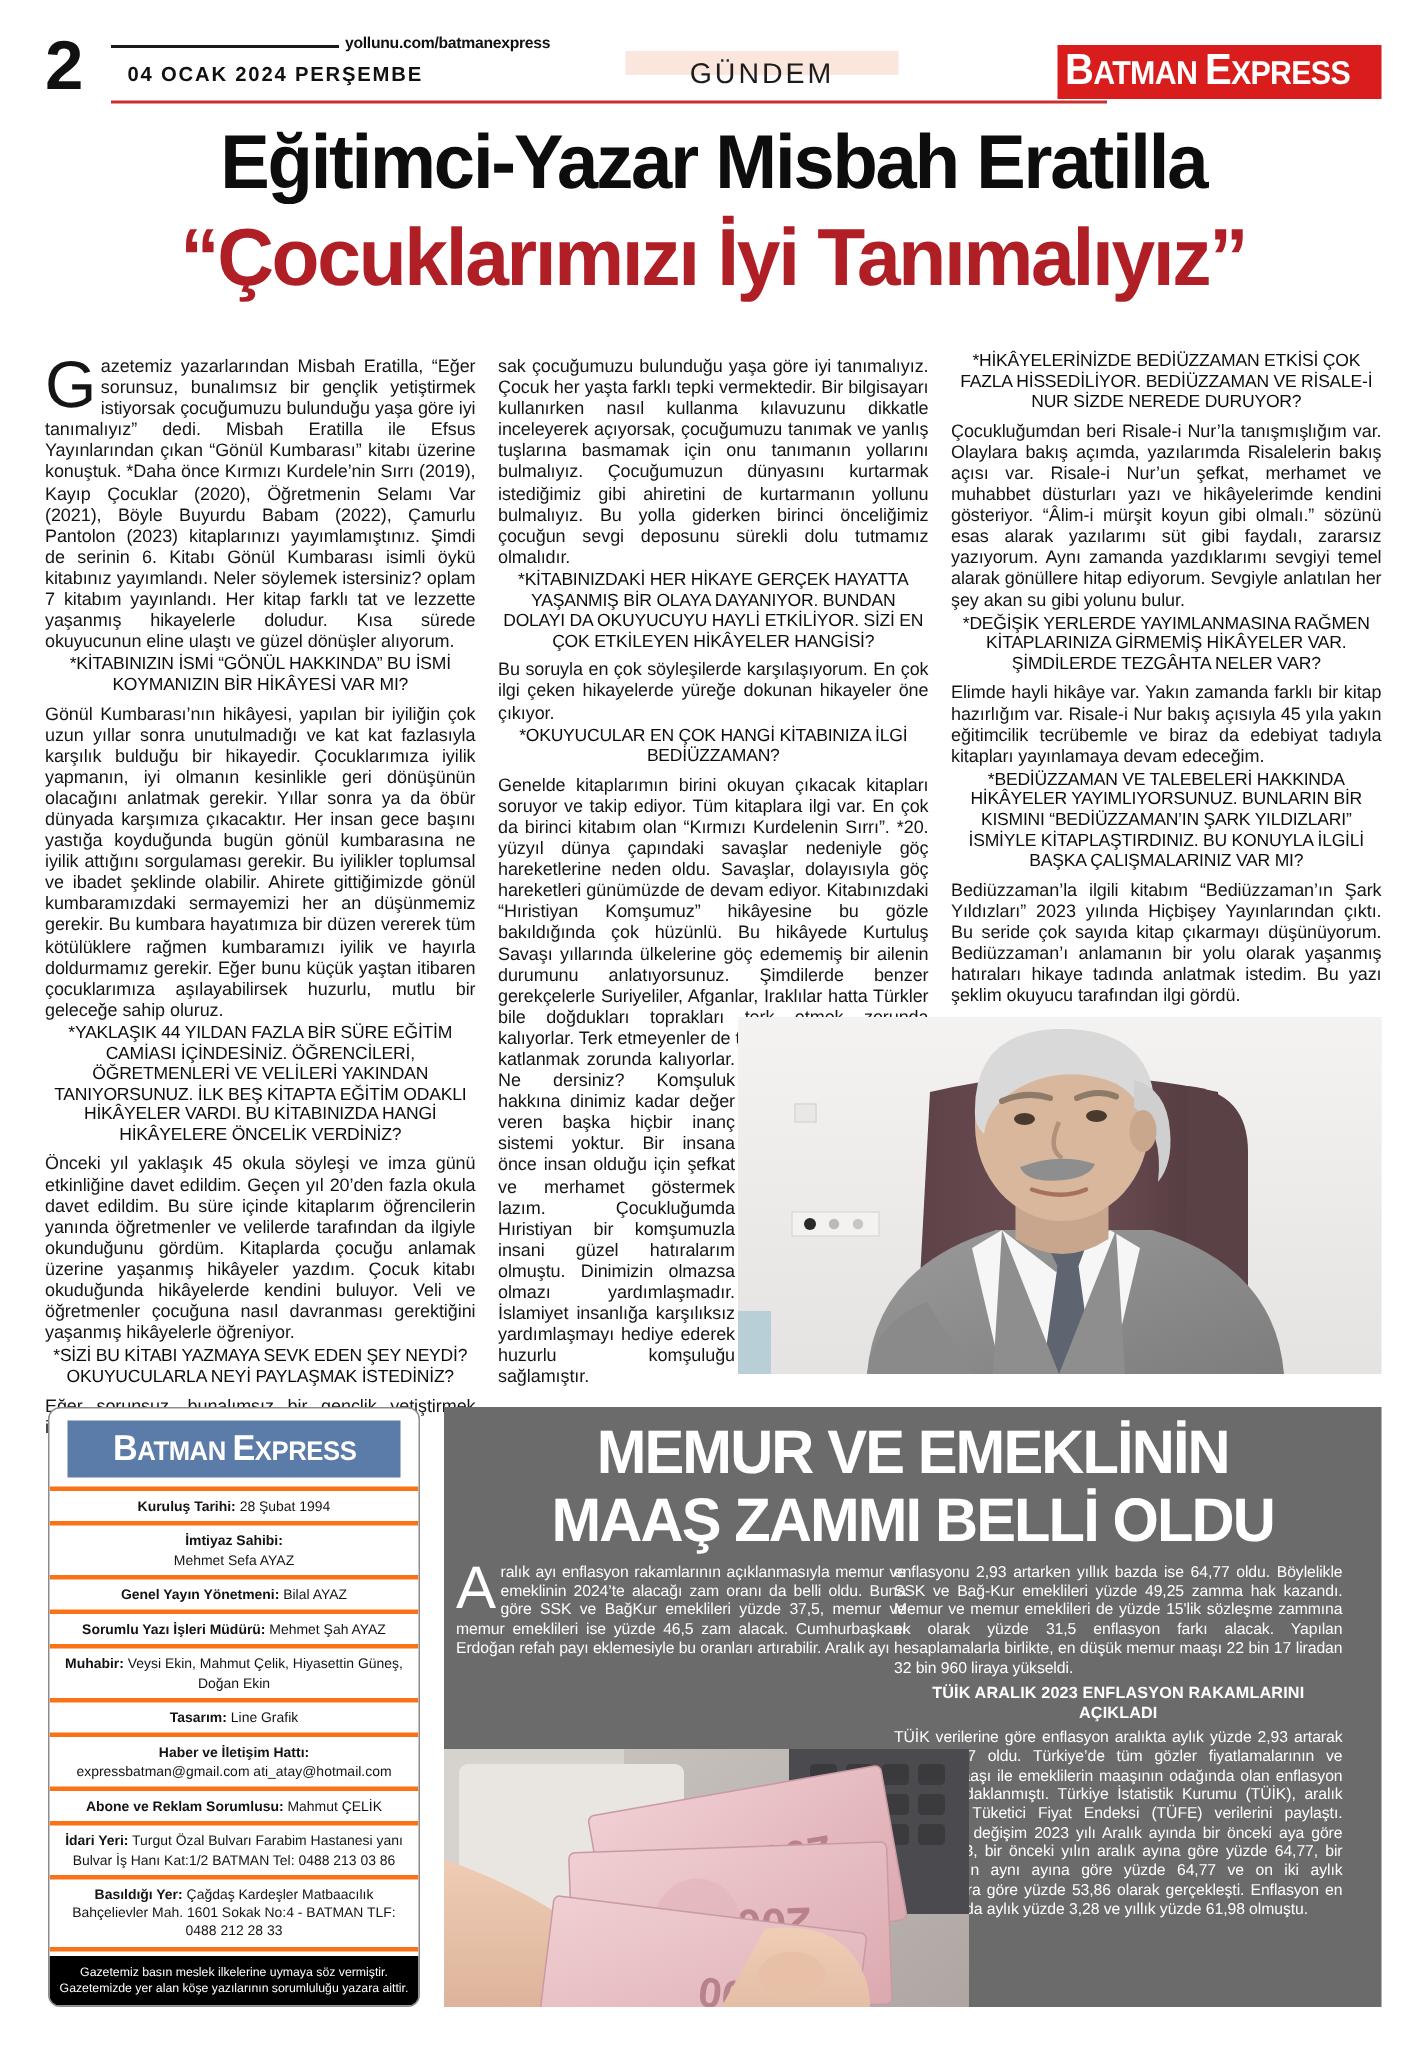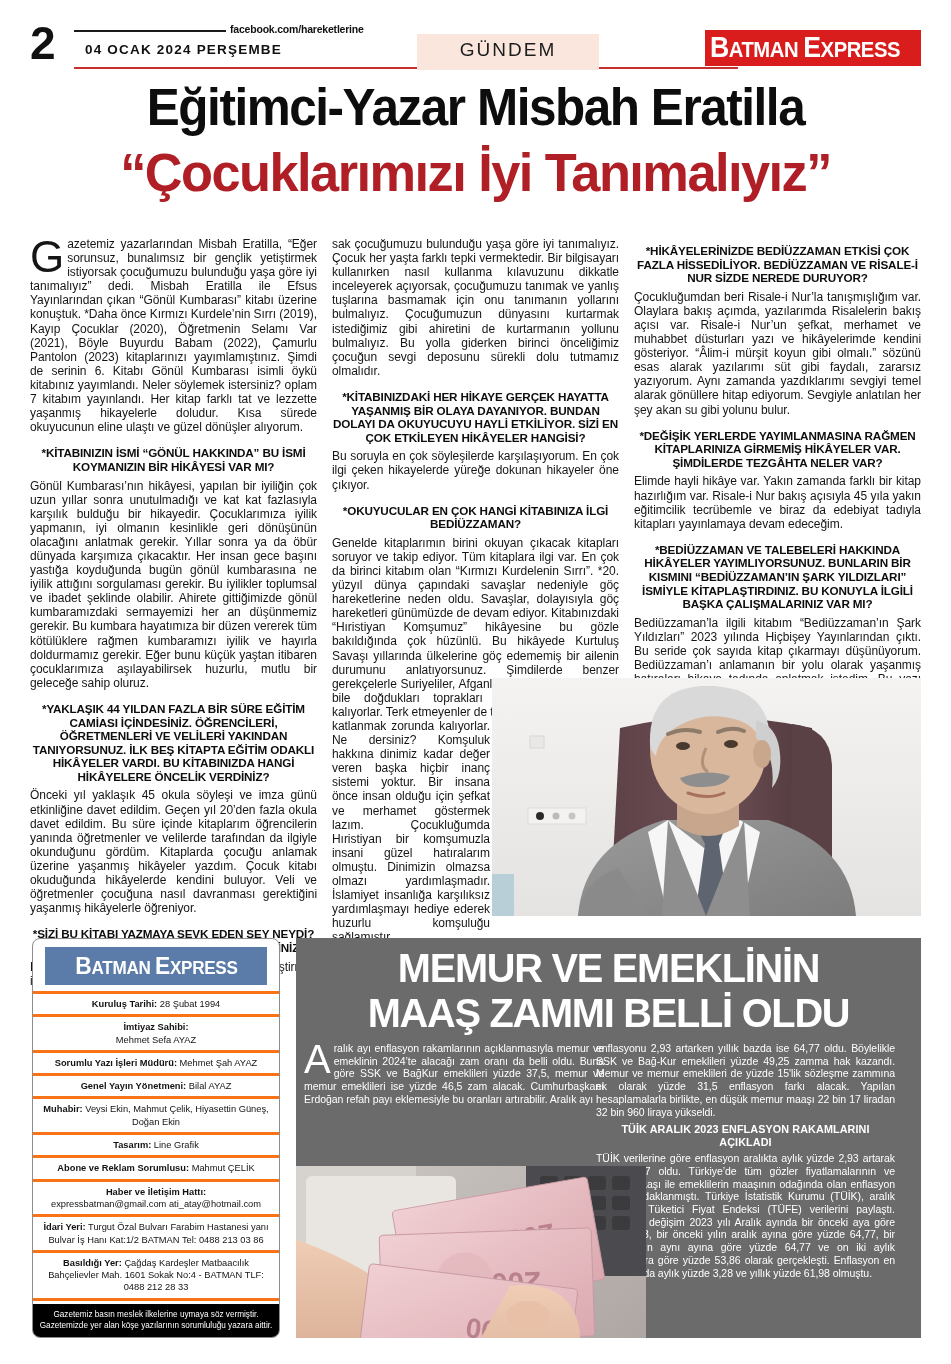--- a/index.html
+++ b/index.html
@@ -62,21 +62,21 @@
   }
   .head-rule-bot {
     position: absolute;
     left: 44px; top: 51px;
     width: 664px; height: 2px;
     background: #c8302e;
   }
   .head-section {
     position: absolute;
     left: 387px; top: 18px;
-    width: 182px; height: 36px;
+    width: 182px; height: 16px;
     background: #fae6dc;
     text-align: center;
     line-height: 32px;
     font-size: 19px;
     font-weight: 400;
     letter-spacing: 2px;
     color: #1d1d1d;
   }
   .head-logo {
     position: absolute;
@@ -161,24 +161,24 @@
     font-size: 12px;
     line-height: 14.1px;
     text-align: justify;
     color: #151515;
     letter-spacing: -0.05px;
     hyphens: manual;
   }
   p.body + p.body { margin-top: 0; }
 
   h3.subhead {
-    margin: 12px 0 4px 0;
+    margin: 2px 0 4px 0;
     font-size: 11.7px;
     line-height: 13.6px;
-    font-weight: 700;
+    font-weight: 400;
     text-align: center;
     color: #0d0d0d;
     letter-spacing: -0.15px;
   }
   .dropcap::first-letter {
     float: left;
     font-size: 44px;
     line-height: 35px;
     font-weight: 400;
     padding: 2px 3px 0 0;
@@ -312,21 +312,21 @@
   }
 </style>
 </head>
 <body>
 
 <div class="page">
 
   <div class="masthead">
     <div class="pagenum">2</div>
     <div class="head-rule-top"></div>
-    <div class="head-social">facebook.com/hareketlerine</div>
+    <div class="head-social">yollunu.com/batmanexpress</div>
     <div class="head-date">04 OCAK 2024 PERŞEMBE</div>
     <div class="head-rule-bot"></div>
     <div class="head-section">GÜNDEM</div>
     <div class="head-logo">
       <div class="lg"><span>B</span><span class="sm">ATMAN </span><span>E</span><span class="sm">XPRESS</span></div>
     </div>
   </div>
 
   <div class="headline-1">Eğitimci-Yazar Misbah Eratilla</div>
   <div class="headline-2">“Çocuklarımızı İyi Tanımalıyız”</div>
@@ -424,26 +424,26 @@
       <rect x="0" y="196" width="22" height="42" fill="#b9cfd8"></rect>
     </svg>
   </div>
 
   <div class="colophon">
     <div class="colophon-logo">
       <span><b>B</b><b class="sm">ATMAN </b><b>E</b><b class="sm">XPRESS</b></span>
     </div>
     <div class="crow"><b>Kuruluş Tarihi:</b><span> 28 Şubat 1994</span></div>
     <div class="crow"><b>İmtiyaz Sahibi:</b><br><span>Mehmet Sefa AYAZ</span></div>
+    <div class="crow"><b>Genel Yayın Yönetmeni:</b><span> Bilal AYAZ</span></div>
     <div class="crow"><b>Sorumlu Yazı İşleri Müdürü:</b><span> Mehmet Şah AYAZ</span></div>
-    <div class="crow"><b>Genel Yayın Yönetmeni:</b><span> Bilal AYAZ</span></div>
     <div class="crow"><b>Muhabir:</b><span> Veysi Ekin, Mahmut Çelik, Hiyasettin Güneş, Doğan Ekin</span></div>
     <div class="crow"><b>Tasarım:</b><span> Line Grafik</span></div>
+    <div class="crow"><b>Haber ve İletişim Hattı:</b><br><span>expressbatman@gmail.com ati_atay@hotmail.com</span></div>
     <div class="crow"><b>Abone ve Reklam Sorumlusu:</b><span> Mahmut ÇELİK</span></div>
-    <div class="crow"><b>Haber ve İletişim Hattı:</b><br><span>expressbatman@gmail.com ati_atay@hotmail.com</span></div>
     <div class="crow"><b>İdari Yeri:</b><span> Turgut Özal Bulvarı Farabim Hastanesi yanı Bulvar İş Hanı Kat:1/2 BATMAN Tel: 0488 213 03 86</span></div>
     <div class="crow"><b>Basıldığı Yer:</b><span> Çağdaş Kardeşler Matbaacılık Bahçelievler Mah. 1601 Sokak No:4  -  BATMAN TLF: 0488 212 28 33</span></div>
     <div class="crow"><span>Yerel Süreli Yayın</span></div>
     <div class="colophon-footer">
       <div>Gazetemiz basın meslek ilkelerine uymaya söz vermiştir.</div>
       <div>Gazetemizde yer alan köşe yazılarının sorumluluğu yazara aittir.</div>
     </div>
   </div>
 
   <div class="article2">

